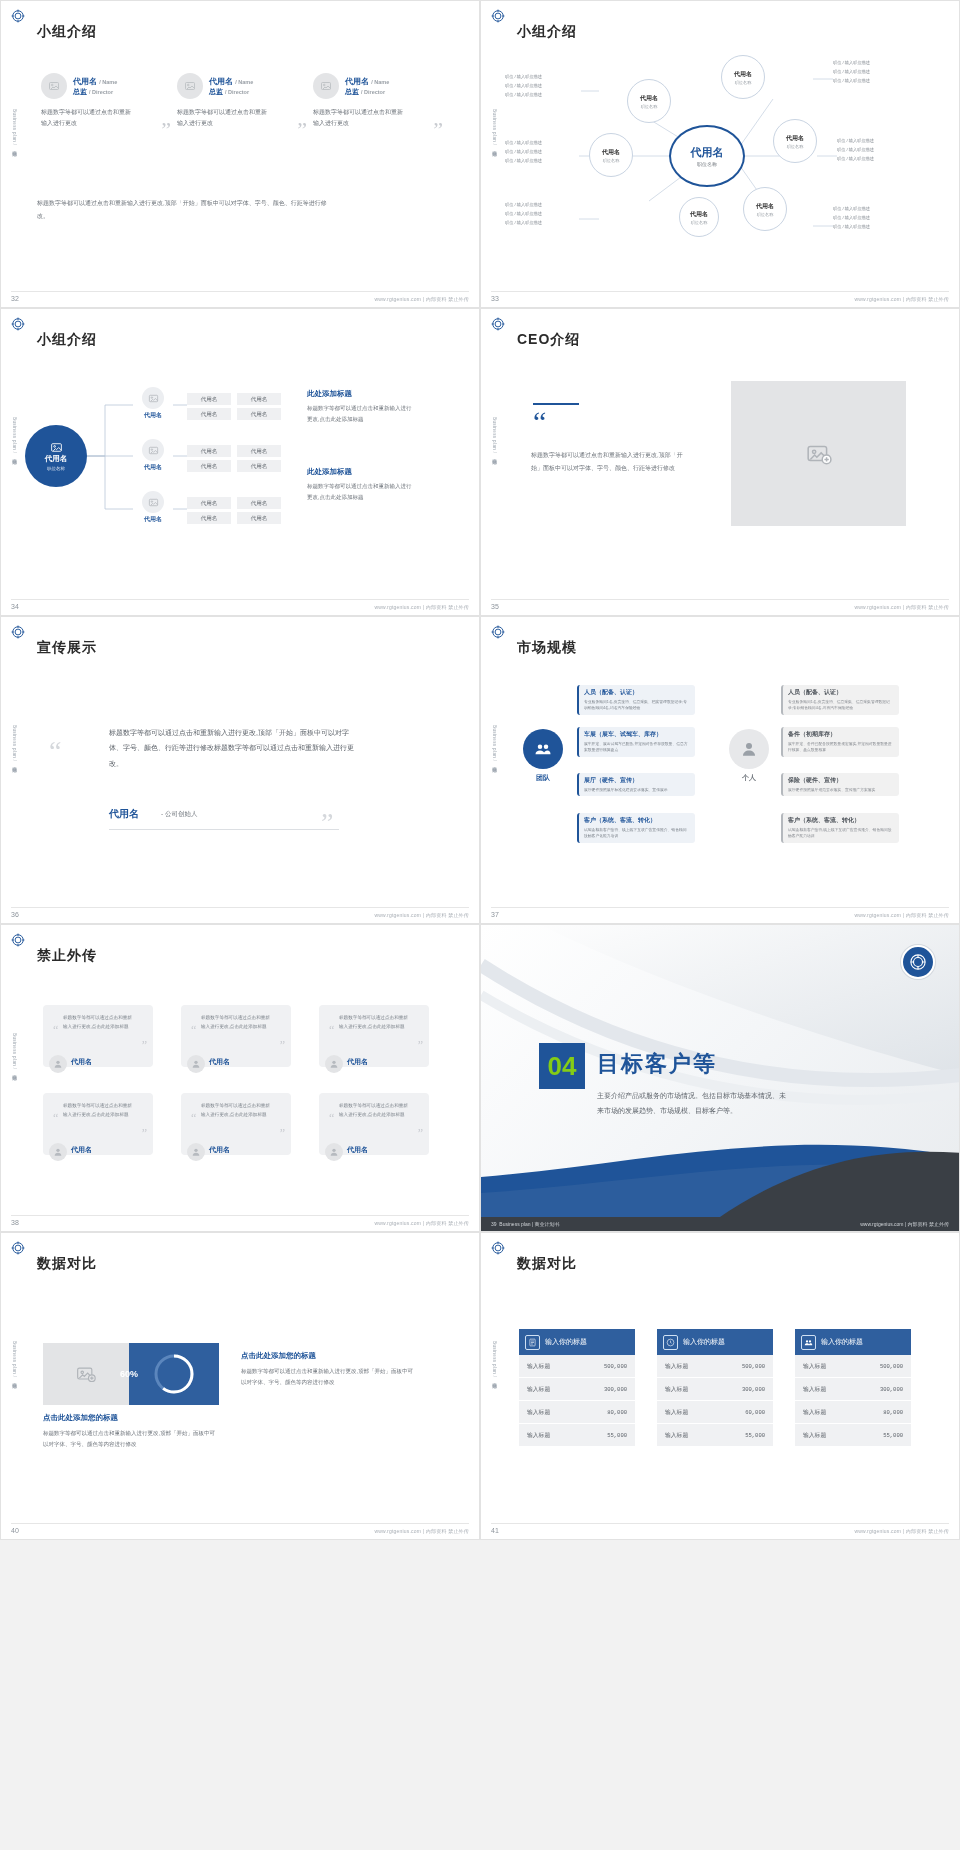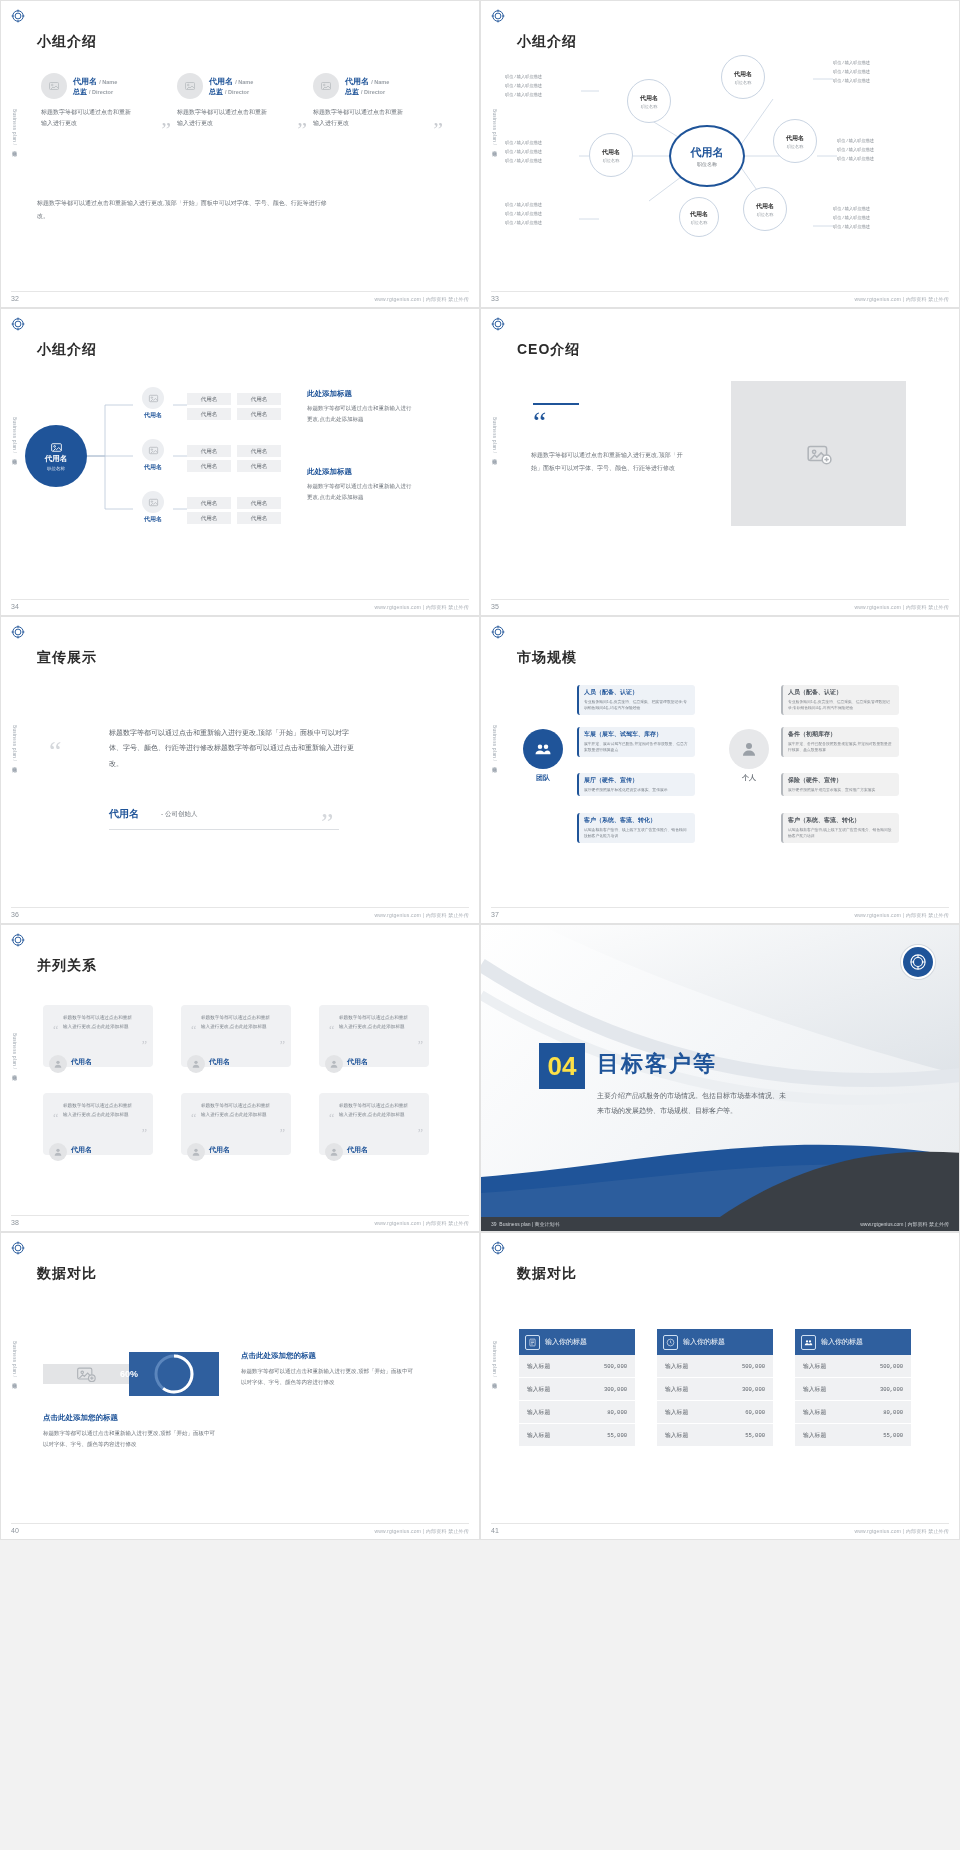--- a/index.html
+++ b/index.html
@@ -59,21 +59,21 @@
   }
   .divider-bottom {
     position: absolute;
     left: 10px; right: 10px; bottom: 15px;
     height: 1px;
     background: #e6e6e6;
   }
   h2.title {
     position: absolute;
     left: 36px;
-    top: 32px;
+    top: 22px;
     font-size: 14px;
     font-weight: bold;
     color: #2b2b2b;
     letter-spacing: 1px;
   }
   .photo-ph {
     background: #e3e4e6;
     border-radius: 50%;
     display: flex;
     align-items: center;
@@ -254,21 +254,21 @@
   .cover {
     position: absolute; inset: 0;
     background: linear-gradient(135deg,#ffffff 0%,#f4f6f8 48%,#e8ebee 100%);
     overflow: hidden;
   }
   .cover .num {
     position: absolute;
     left: 58px; top: 118px;
     width: 46px; height: 46px;
     background: #1f5499;
-    color: #fde047;
+    color: #84cc16;
     font-size: 26px;
     font-weight: bold;
     display: flex; align-items: center; justify-content: center;
   }
   .cover .ctitle {
     position: absolute;
     left: 116px; top: 124px;
     font-size: 22px;
     font-weight: bold;
     color: #1f5499;
@@ -301,21 +301,21 @@
     color: #cfd3d7;
     font-size: 5px;
     display: flex;
     align-items: center;
     justify-content: space-between;
     padding: 0 10px;
   }
 
   
   .s40-block { position: absolute; width: 176px; }
-  .s40-imgs { display: flex; height: 62px; align-items: center; }
+  .s40-imgs { display: flex; height: 62px; }
   .s40-imgs .l { width: 86px; background: #e3e4e6; display:flex;align-items:center;justify-content:center;color:#b0b4b9;}
   .s40-imgs .r { width: 90px; background: #2f5f9e; display:flex;align-items:center;justify-content:center;}
   .s40-h { font-size: 7.5px; font-weight: bold; color: #1f5499; margin-top: 8px; }
   .s40-p { font-size: 5.5px; line-height: 2; color: #6d737a; margin-top: 5px; }
 
   
   .s41-col { position: absolute; width: 116px; }
   .s41-head {
     height: 26px;
     background: #2f5f9e;
@@ -717,21 +717,21 @@
 
   <div class="slide">
     <span class="emblem">
       <svg viewBox="0 0 24 24" width="14" height="14" fill="none" stroke="#1f5499" stroke-width="1.6">
           <circle cx="12" cy="12" r="5"></circle>
           <circle cx="12" cy="12" r="9"></circle>
           <path d="M12 1v4M12 19v4M1 12h4M19 12h4"></path>
         </svg>
     </span>
     <div class="vstrip">Business plan / 商业计划书</div>
-    <h2 class="title">并列关系</h2>
+    <h2 class="title">禁止外传</h2>
 
     <div class="s38-card" style="left:42px; top:80px;">
       <span class="ql">“</span>
       <p>标题数字等都可以通过点击和重新输入进行更改,点击此处添加标题</p>
       <span class="qr">”</span>
       <div class="s38-av">
           <svg viewBox="0 0 24 24" width="10" height="10" fill="#b6babf">
             <circle cx="12" cy="8" r="4"></circle>
             <path d="M4 21c0-4.4 3.6-7 8-7s8 2.6 8 7z"></path>
           </svg>

